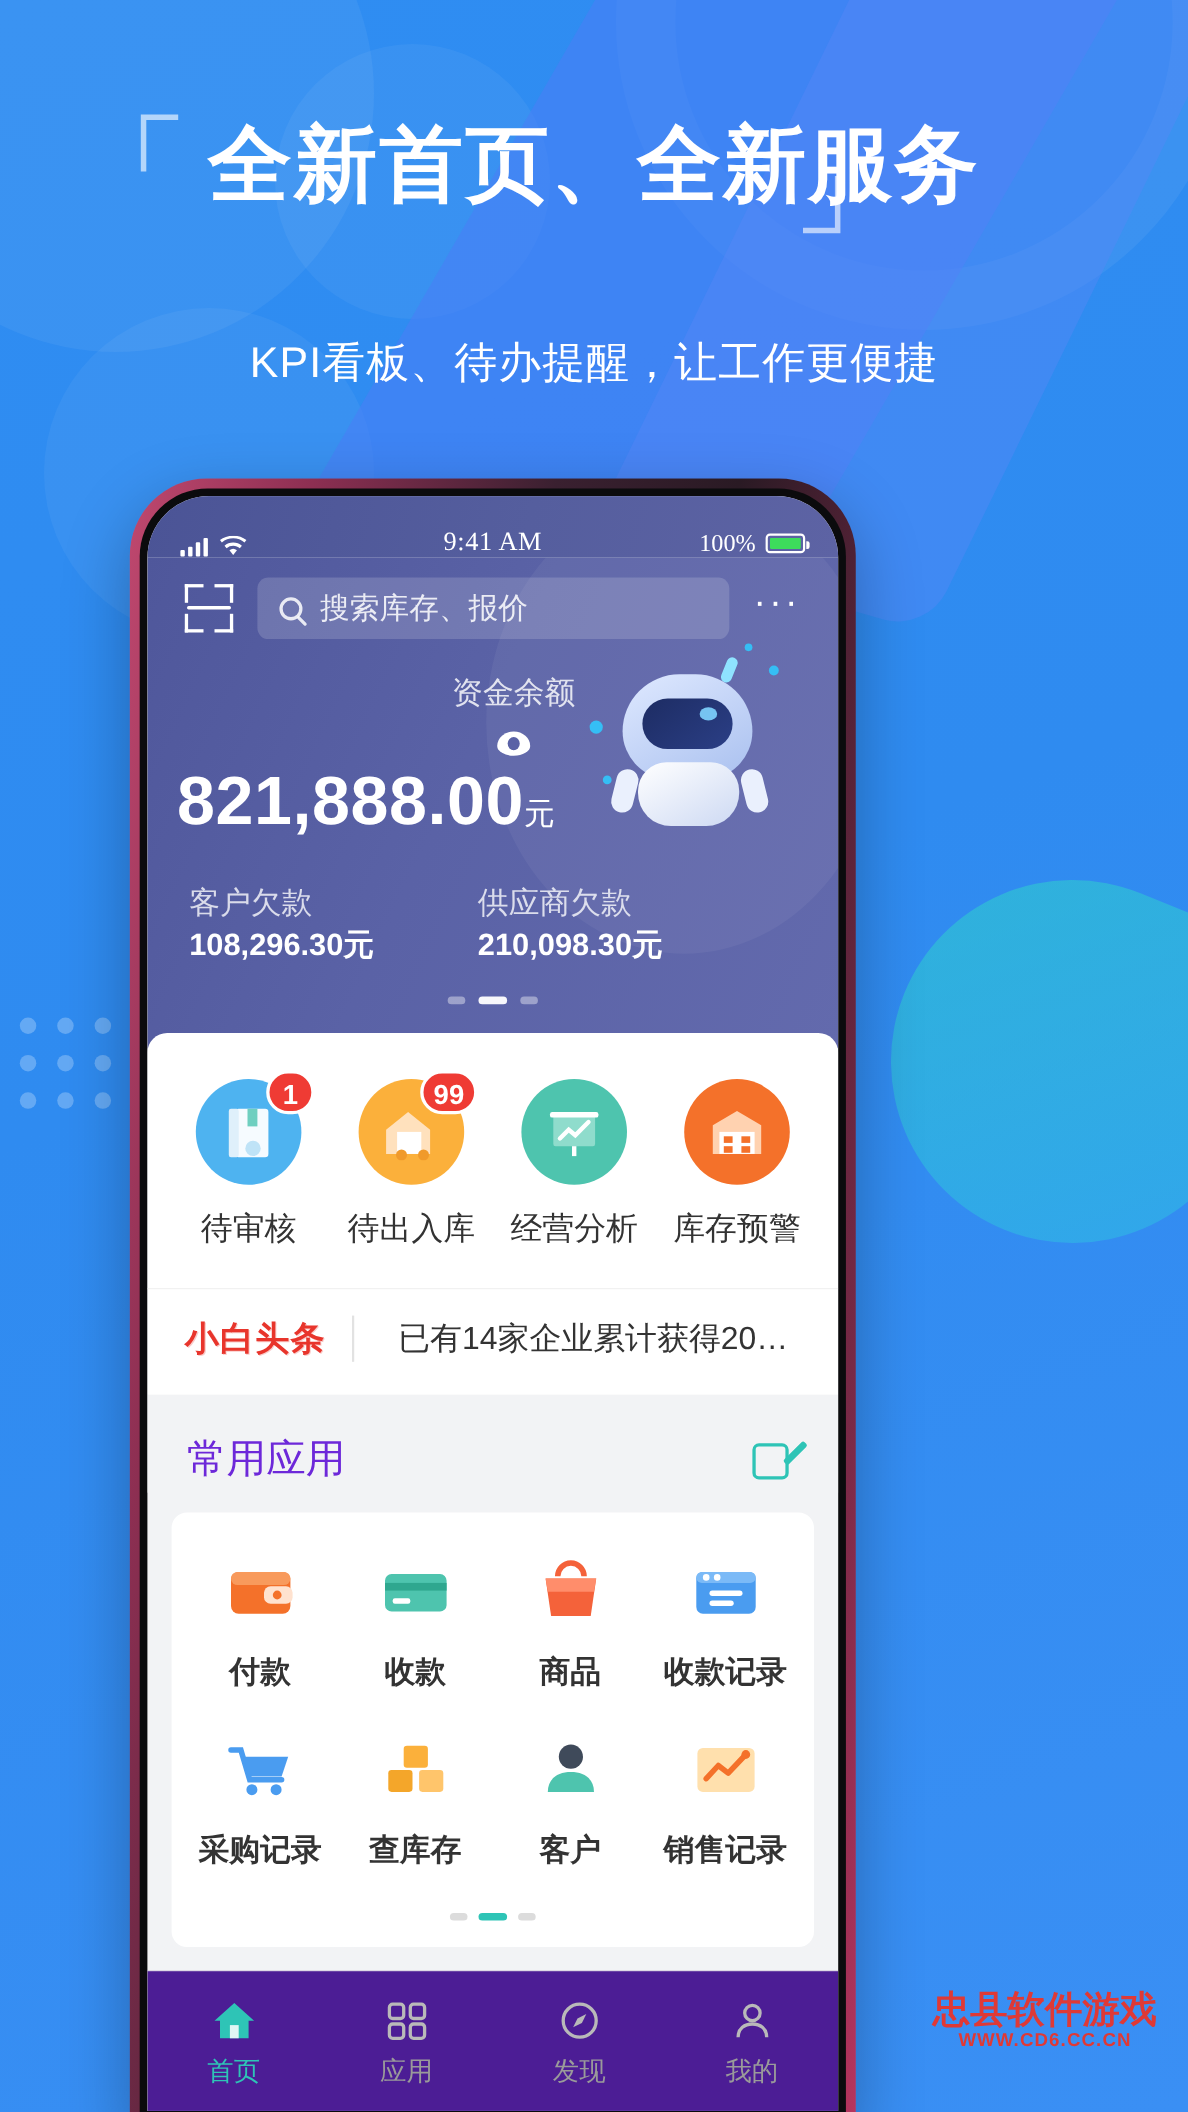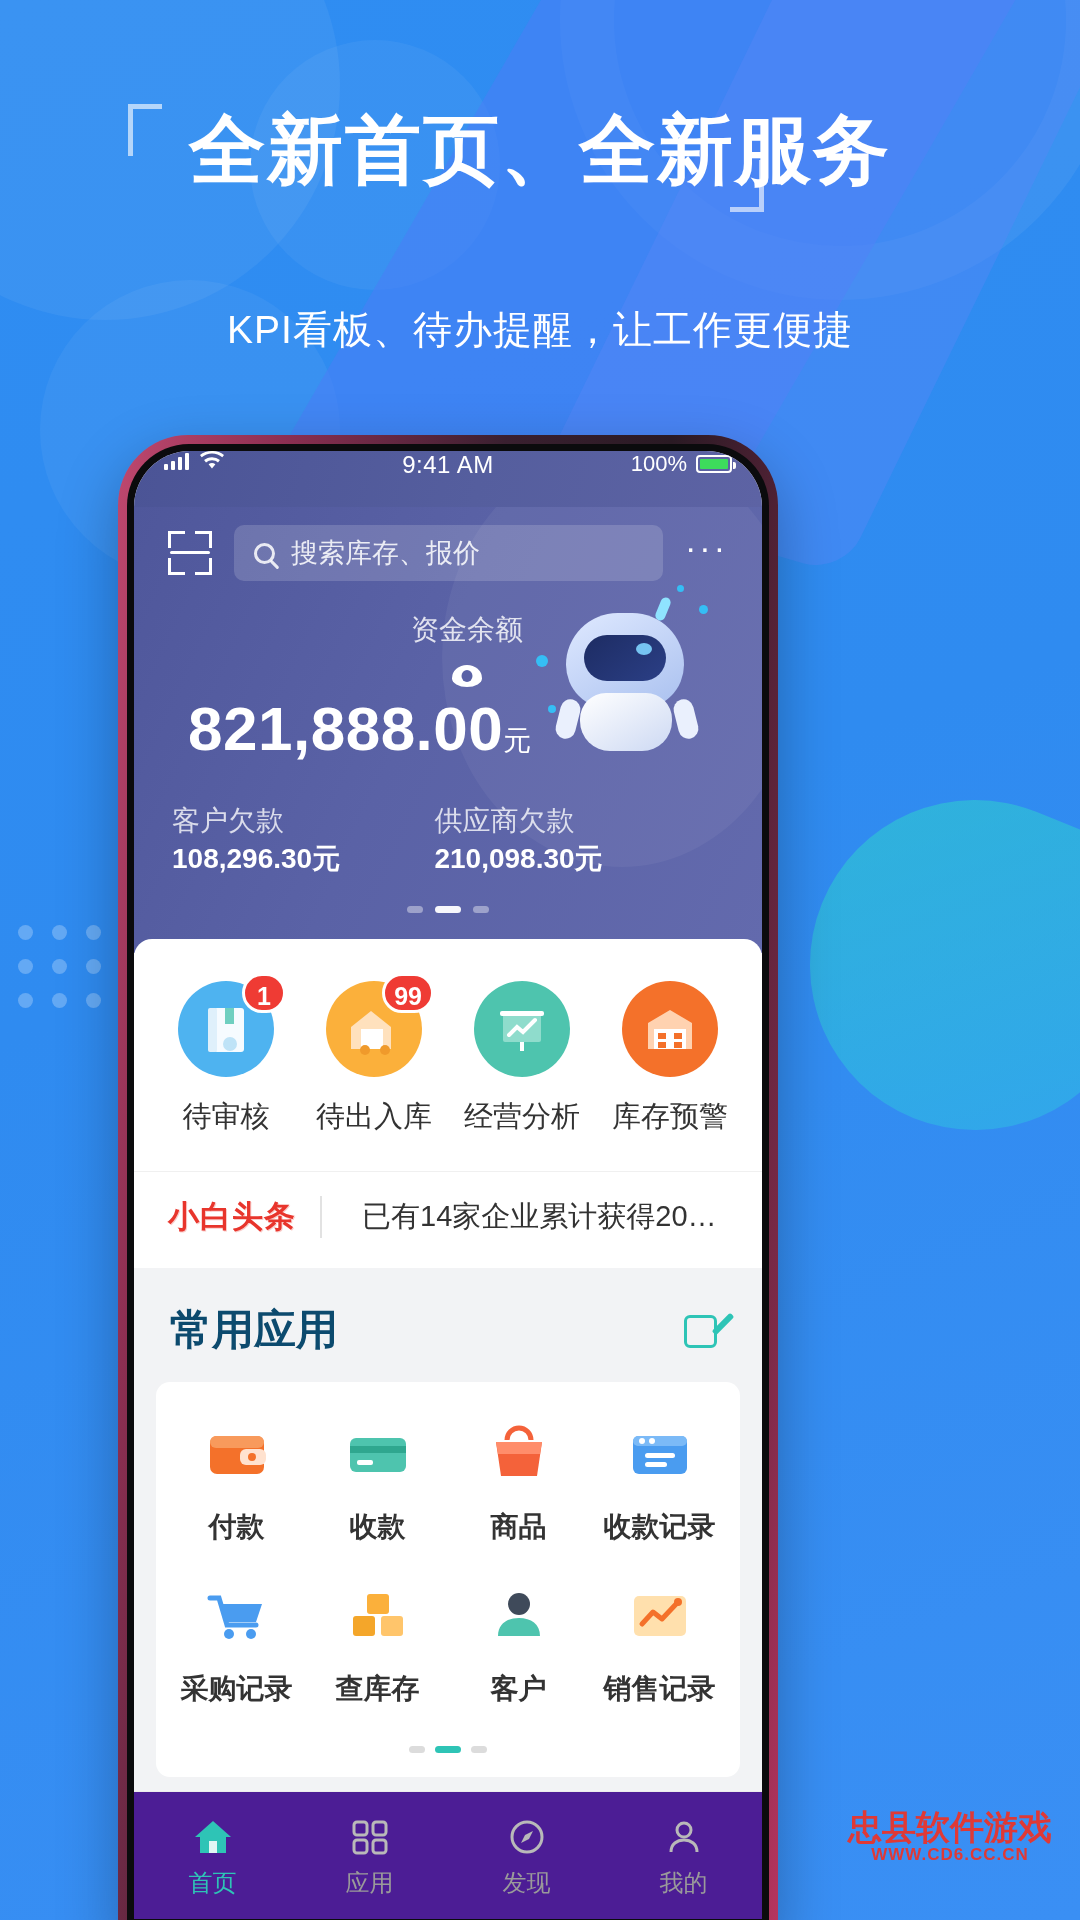--- a/index.html
+++ b/index.html
@@ -106,23 +106,24 @@
     border-radius:56px 56px 0 0;
     overflow:hidden;
     background:#f2f3f5;
     position:relative;
   }
 
   
   .statusbar {
     height:56px;
     background:linear-gradient(105deg,#4b5496 0%,#555e9e 55%,#5d63a4 100%);
-    display:flex; align-items:flex-start;
+    display:flex; align-items:flex-end;
     padding:0 30px; color:#fff; font-size:22px;
     position:relative;
+    font-family:Liberation Serif, serif;
   }
   .sb-left { display:flex; align-items:center; gap:10px; }
   .bars { display:flex; align-items:flex-end; gap:3px; height:17px; }
   .bars i { width:4px; background:#fff; border-radius:1px; display:block;}
   .bars i:nth-child(1){height:6px}
   .bars i:nth-child(2){height:9px}
   .bars i:nth-child(3){height:13px}
   .bars i:nth-child(4){height:17px}
   .sb-time {
     position:absolute; left:0; width:100%; text-align:center;
@@ -191,21 +192,21 @@
     width:30px; height:22px; border-radius:50% 50% 50% 50%/60% 60% 40% 40%;
     background:#fff; position:relative;
   }
   .eye::after{
     content:""; position:absolute; left:50%; top:50%;
     transform:translate(-50%,-50%);
     width:11px; height:12px; border-radius:50%;
     background:#5a62a6;
   }
   .bal-amt {
-    padding:6px 0 0 54px; color:#fff;
+    padding:6px 0 0 27px; color:#fff;
     font-size:62px; font-weight:bold; letter-spacing:.5px;
   }
   .bal-amt small { font-size:28px; font-weight:normal; }
   .debts {
     display:flex; justify-content:space-between;
     padding:38px 40px 0 38px; color:#fff; font-size:28px;
   }
   .debts .lbl { color:rgba(255,255,255,.78); margin-right:12px;}
   .debts .val { font-weight:bold; }
   .hero-dots { display:flex; justify-content:center; gap:12px; padding-top:28px;}
@@ -276,21 +277,21 @@
     padding-left:24px; font-size:29px; color:#333;
     white-space:nowrap; overflow:hidden; text-overflow:ellipsis;
   }
 
   
   .section {
     padding:34px 36px 6px 36px;
     display:flex; align-items:center; justify-content:space-between;
     background:#f2f3f5;
   }
-  .section-title { font-size:42px; font-weight:bold; color:#0c4a6e; }
+  .section-title { font-size:36px; font-weight:normal; color:#6d28d9; }
   .edit-icon { width:42px;height:42px;position:relative;}
   .edit-icon .sq{
     position:absolute; left:0; top:6px; width:33px;height:33px;
     border:3px solid #2ec4b6; border-radius:6px;
   }
   .edit-icon .pen{
     position:absolute; right:0; top:2px; width:6px;height:26px;
     background:#2ec4b6; transform:rotate(45deg); border-radius:2px;
   }
   .apps {

